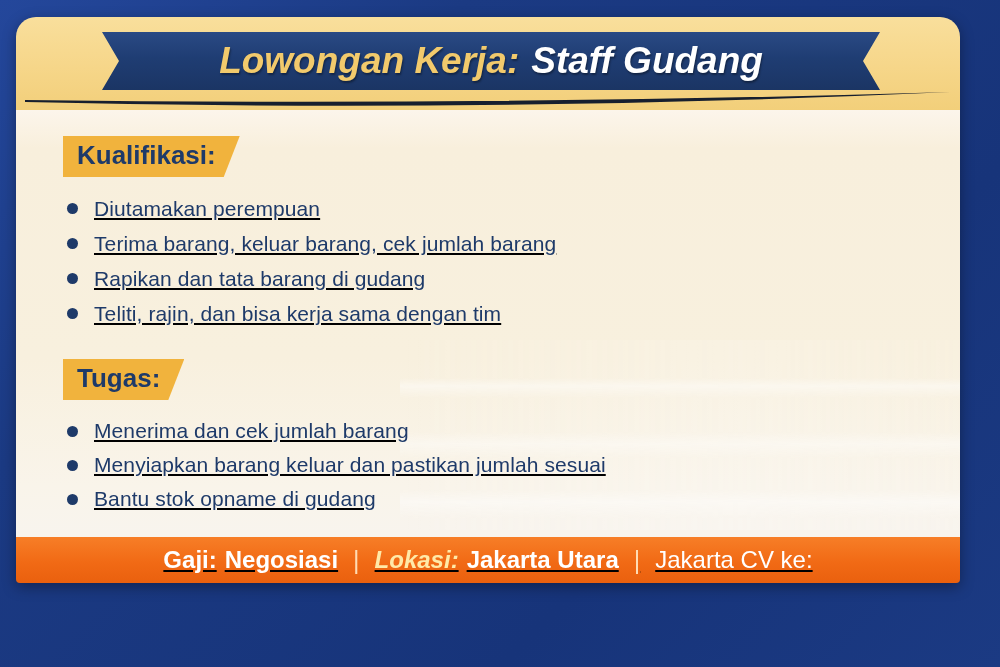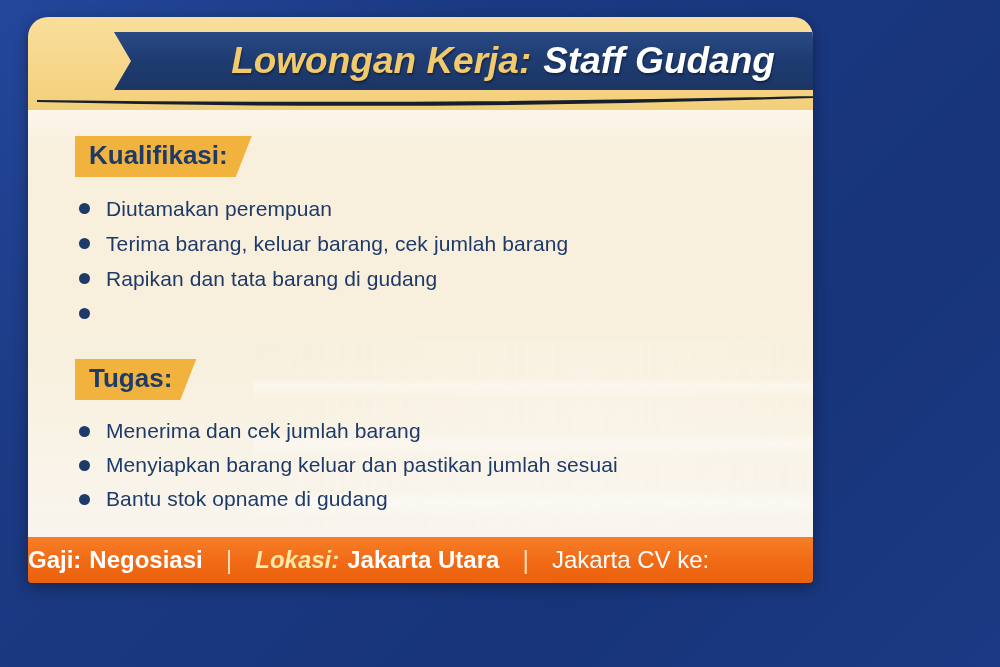--- a/index.html
+++ b/index.html
@@ -13,24 +13,25 @@
     --footer-orange:#f16a15;
     --footer-cream:#ffe9a8;
   }
   html,body{margin:0;padding:0;}
   body{font-family:"Liberation Sans","DejaVu Sans",sans-serif;}
   .stage{
     position:relative;width:1000px;height:667px;overflow:hidden;
     background:linear-gradient(135deg,#24479b 0%,var(--background-navy,#1b3a83) 28%,#17347a 70%,var(--background-navy,#1b3a83) 100%);
   }
   .card{
-    position:absolute;left:28px;top:17px;width:785px;height:566px;
+    position:absolute;left:16px;top:17px;width:944px;height:566px;
     border-radius:20px 20px 4px 4px;overflow:hidden;
     display:flex;flex-direction:column;
     box-shadow:0 4px 14px rgba(0,0,0,.35);
+    text-decoration:underline;
   }
   .header-band{
     position:relative;height:93px;flex:none;
     background:linear-gradient(180deg,#f9df9c 0%,var(--band-yellow,#f6d689) 55%,#f2cf7a 100%);
   }
   .ribbon{
     position:absolute;left:86px;top:15px;width:778px;height:58px;
     background:linear-gradient(180deg,#2a4a84 0%,var(--ribbon-navy,#1f3d73) 45%,#1b3564 100%);
     -webkit-clip-path:polygon(0 0,100% 0,calc(100% - 17px) 50%,100% 100%,0 100%,17px 50%);
     clip-path:polygon(0 0,100% 0,calc(100% - 17px) 50%,100% 100%,0 100%,17px 50%);
@@ -70,21 +71,21 @@
   ul.bullet-list li{
     display:flex;align-items:center;gap:16px;height:35px;
     color:var(--text-navy,#1e3a69);font-size:21px;letter-spacing:.1px;
   }
   ul.bullet-list.second li{height:34px;}
   .dot{flex:none;width:11px;height:11px;border-radius:50%;background:var(--text-navy,#1e3a69);margin-left:4px;}
   .label-tugas{margin-top:28px;}
   .footer-bar{
     height:46px;flex:none;
     background:linear-gradient(180deg,#f77e27 0%,var(--footer-orange,#f16a15) 55%,#ea600e 100%);
-    display:flex;align-items:center;justify-content:flex-start;gap:20px;
+    display:flex;align-items:center;justify-content:center;gap:12px;
     color:#ffffff;font-size:24px;font-weight:bold;white-space:nowrap;
   }
   .footer-group{display:flex;align-items:center;gap:8px;}
   .footer-sep{font-weight:normal;color:#ffdcb4;font-size:25px;margin:0 3px;}
   .location-label{color:var(--footer-cream,#ffe9a8);font-style:italic;}
   .cv-instruction{font-weight:normal;}
 </style>
 </head>
 <body>
 
@@ -113,20 +114,21 @@
         <li>
           <span class="dot"></span>
           <span>Terima barang, keluar barang, cek jumlah barang</span>
         </li>
         <li>
           <span class="dot"></span>
           <span>Rapikan dan tata barang di gudang</span>
         </li>
         <li>
           <span class="dot"></span>
+          <span>Teliti, rajin, dan bisa kerja sama dengan tim</span>
         </li>
       </ul>
 
       <div class="section-label label-tugas">Tugas:</div>
       <ul class="bullet-list second">
         <li>
           <span class="dot"></span>
           <span>Menerima dan cek jumlah barang</span>
         </li>
         <li>

